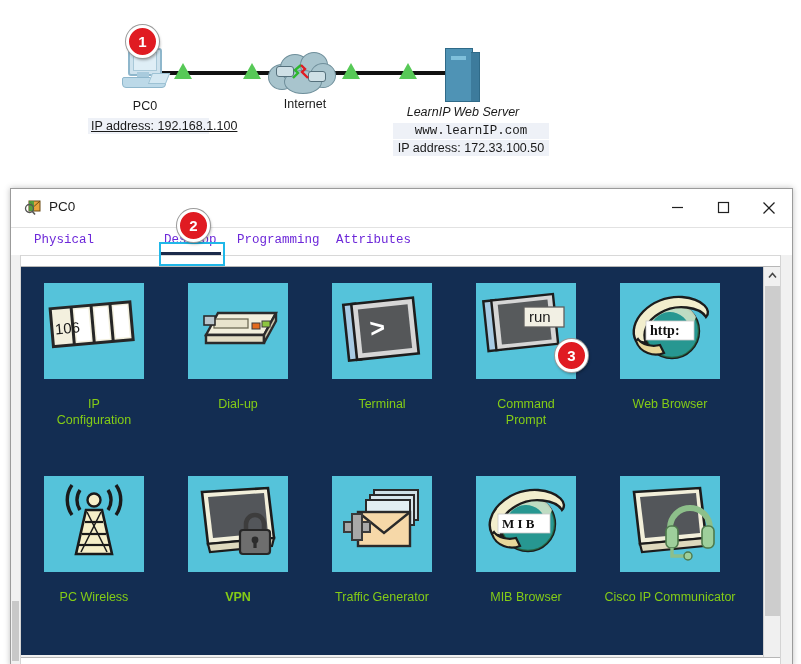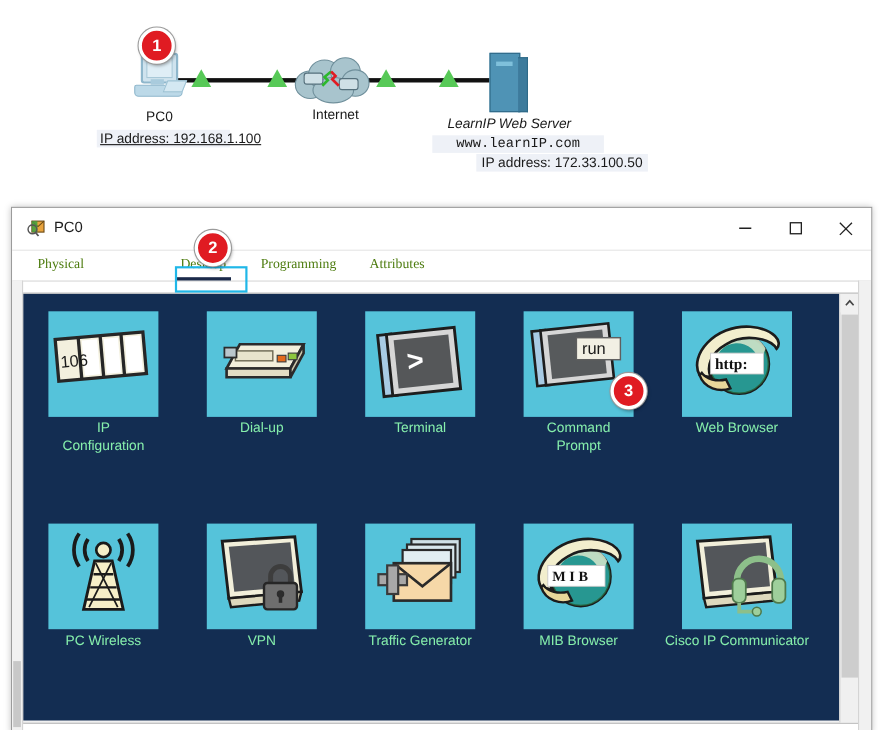--- a/index.html
+++ b/index.html
@@ -208,23 +208,23 @@
     position: relative;
     height: 27px;
     background: #ffffff;
     border-bottom: 1px solid #d8d8d8;
   }
   .tab {
     position: absolute;
     top: 3px;
     height: 21px;
     font-size: 12.5px;
-    color: #4d7c0f;
+    color: #6d28d9;
     white-space: nowrap;
-    font-family: Liberation Serif, serif;
+    font-family: Liberation Mono, monospace;
     line-height: 19px;
   }
   .tab.active::after {
     content: "";
     position: absolute;
     left: -4px; right: -4px;
     bottom: -3px;
     height: 3px;
     background: #1b2a4a;
   }
@@ -261,23 +261,23 @@
   }
   .icon-tile {
     position: relative;
     width: 100px;
     height: 96px;
     margin: 0 auto;
     background: #55c3da;
     overflow: visible;
   }
   .icon-caption {
-    margin-top: 2px;
+    margin-top: 17px;
     font-size: 12.5px;
-    color: #86efac;
+    color: #84cc16;
     line-height: 16px;
     font-family: "Liberation Sans", sans-serif;
   }
 
   
   .vscroll {
     position: absolute;
     right: 0; top: 0;
     width: 17px;
     height: 100%;
@@ -363,21 +363,21 @@
     <div class="node-label" style="left:259px; top:97px; width:92px;">Internet</div>
 
     <div class="server-icon" style="left:445px; top:48px; width:36px; height:54px;">
       <div class="server-body">
         <div class="server-slot"></div>
       </div>
       <div class="server-side"></div>
     </div>
     <div class="node-label" style="left:392px; top:105px; width:142px;font-style:italic;">LearnIP Web Server</div>
     <div class="node-sublabel" style="left:393px; top:123px; width:150px;font-family:Liberation Mono, monospace;">www.learnIP.com</div>
-    <div class="node-sublabel" style="left:393px; top:140px; width:150px;margin-left:40px;">IP address: 172.33.100.50</div>
+    <div class="node-sublabel" style="left:393px; top:140px; width:150px;">IP address: 172.33.100.50</div>
 
     <div class="badge" style="left:126px; top:25px;">1</div>
   </div>
 
   <div id="pc-window">
 
     <div class="titlebar">
       <svg class="title-icon" viewBox="0 0 18 18">
         <rect x="5" y="2" width="11" height="10" fill="#e8a33d" stroke="#6a4a14" stroke-width="1"></rect>
         <polyline points="5,2 10.5,7 16,2" fill="none" stroke="#6a4a14" stroke-width="1"></polyline>
@@ -500,21 +500,21 @@
         <line x1="41" y1="46" x2="59" y2="46" stroke="#1a1a1a" stroke-width="2.2"></line>
         <line x1="38" y1="58" x2="62" y2="58" stroke="#1a1a1a" stroke-width="2.2"></line>
         <line x1="35" y1="69" x2="65" y2="69" stroke="#1a1a1a" stroke-width="2.2"></line>
         <line x1="43" y1="36" x2="63" y2="76" stroke="#1a1a1a" stroke-width="1.6"></line>
         <line x1="57" y1="36" x2="37" y2="76" stroke="#1a1a1a" stroke-width="1.6"></line>
       </svg></div>
             <div class="icon-caption">
               <div>PC Wireless</div>
             </div>
           </div>
-          <div class="icon-cell" style="left: 145px; top: 209px;">
+          <div class="icon-cell" style="left: 145px; top: 209px; font-weight: bold;">
             <div class="icon-tile"><svg viewBox="0 0 100 96" width="100" height="96">
                 <path d="M14 16 L80 12 L86 62 L20 68 Z" fill="#f2efda" stroke="#1c1c1c" stroke-width="2.6"></path>
         <path d="M20 21 L76 17 L80 57 L25 62 Z" fill="#53565a"></path>
         <path d="M20 68 L86 62 L84 70 L22 76 Z" fill="#ded9bd" stroke="#1c1c1c" stroke-width="2.2"></path>
           <path d="M58 56 L58 48 A9 9 0 0 1 76 48 L76 56" fill="none" stroke="#3d3d3d" stroke-width="4.5"></path>
           <rect x="52" y="54" width="30" height="24" rx="3" fill="#6e6e6e" stroke="#262626" stroke-width="2.2"></rect>
           <circle cx="67" cy="64" r="3.4" fill="#2c2c2c"></circle>
           <rect x="65.4" y="64" width="3.2" height="8" fill="#2c2c2c"></rect>
         </svg></div>
             <div class="icon-caption">

